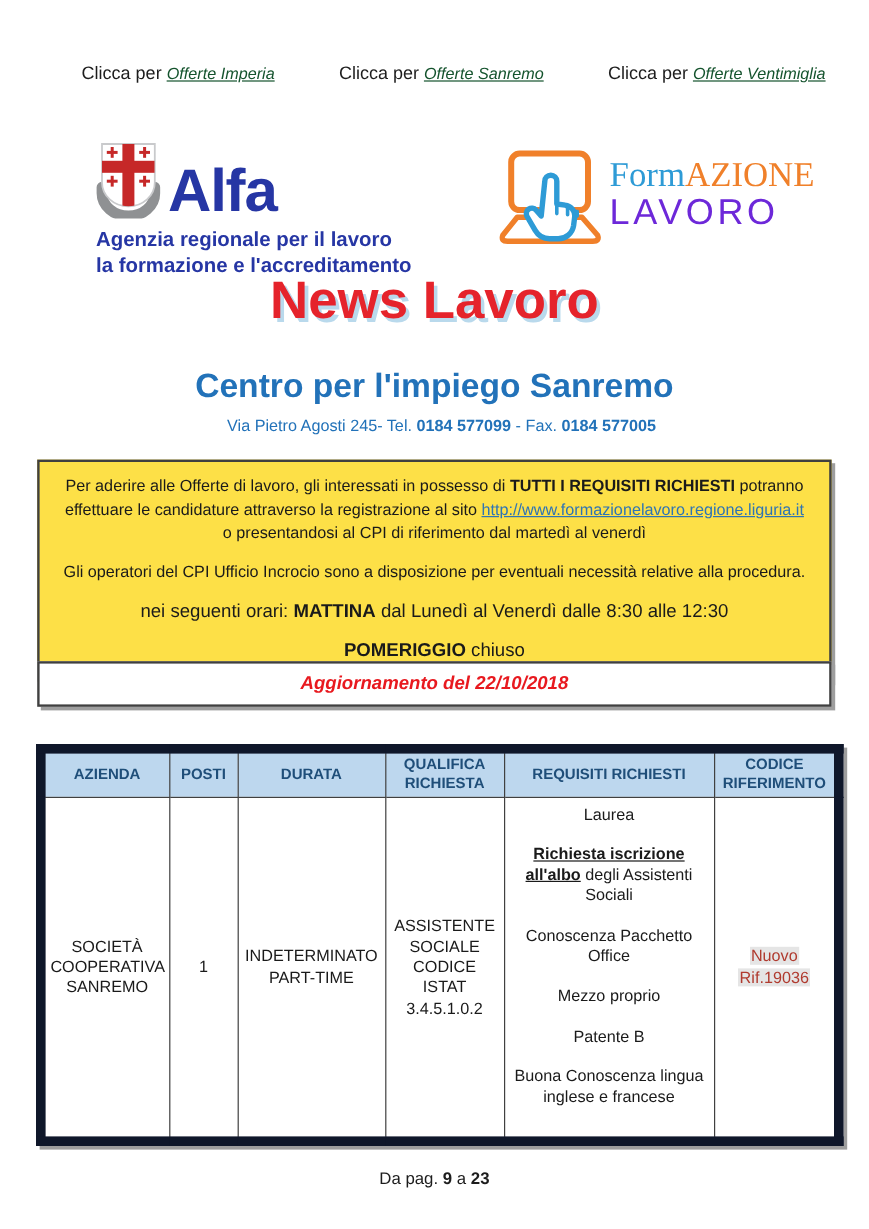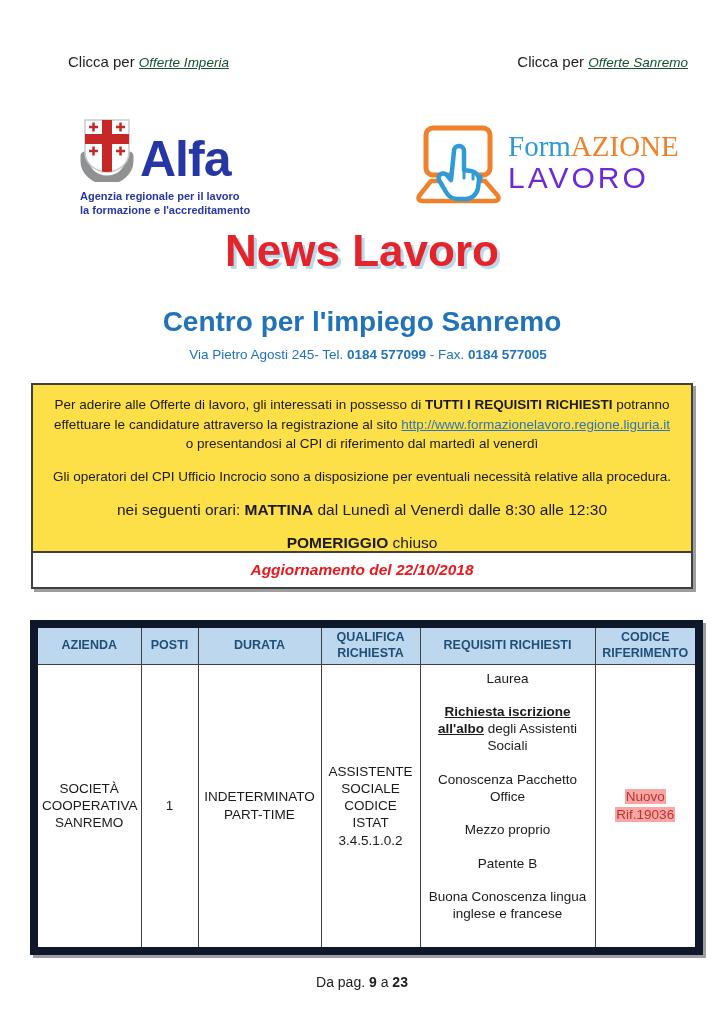--- a/index.html
+++ b/index.html
@@ -26,21 +26,21 @@
   }
 
   
   .alfa { position:absolute; left:80px; top:118px; width:170px; }
   .alfa-top { display:flex; align-items:flex-end; }
   .alfa-name {
     font-size:50px; font-weight:bold; color:#2636A4;
     line-height:0.92; letter-spacing:-1px; margin-left:6px;
   }
   .alfa-tagline {
-    margin-top:7px; font-size:11px; font-weight:bold; color:#2636A4;
+    margin-top:7px; font-size:17px; font-weight:bold; color:#2636A4;
     line-height:1.3; white-space:nowrap;
   }
 
   
   .formazione { position:absolute; left:416px; top:124px; display:flex; align-items:flex-start; }
   .fz-text { margin-left:0px; margin-top:8px; }
   .fz-line1 { font-family:"Liberation Serif", serif; font-weight:normal; font-size:29px; line-height:1; }
   .fz-form   { color:#2E9BD6; }
   .fz-azione { color:#F0802A; }
   .fz-lavoro {
@@ -102,38 +102,41 @@
   }
   .jobs tbody tr { height:287px; }
   .jobs td {
     font-size:13.5px; color:#1a1a1a; text-align:center;
     vertical-align:middle; padding:4px; line-height:17.3px;
   }
   .jobs td.requisiti { vertical-align:top; padding-top:5px; }
   .requisiti p { margin:0 0 16px; }
   .bold-underline { font-weight:bold; text-decoration:underline; }
   .codice-line { line-height:17.3px; }
-  mark.hl { background:#fca5a5; color:#B03A2E; padding:0 1px; }
+  mark.hl { background:#e5e5e5; color:#B03A2E; padding:0 1px; }
 
   .footer {
     position:absolute; top:974px; left:0; right:0;
     text-align:center; font-size:14px; color:#1d1d1d;
   }
 </style>
 </head>
 <body>
 
 <div class="page">
 
   <div class="top-links">
     <div class="toplink">
       <span class="pre">Clicca per </span><span class="lnk">Offerte Imperia</span>
     </div>
     <div class="toplink">
       <span class="pre">Clicca per </span><span class="lnk">Offerte Sanremo</span>
+    </div>
+    <div class="toplink">
+      <span class="pre">Clicca per </span><span class="lnk">Offerte Ventimiglia</span>
     </div>
   </div>
 
   <div class="alfa">
     <div class="alfa-top">
       <svg width="54" height="64" viewBox="0 0 54 64">
         <path d="M5 38 v5 a22 19 0 0 0 44 0 v-5" fill="none" stroke="#8f9193" stroke-width="9" stroke-linecap="round"></path>
         <defs>
             <clipPath id="sh">
               <path d="M5 2 h44 v32 a22 20 0 0 1 -44 0 z"></path>

